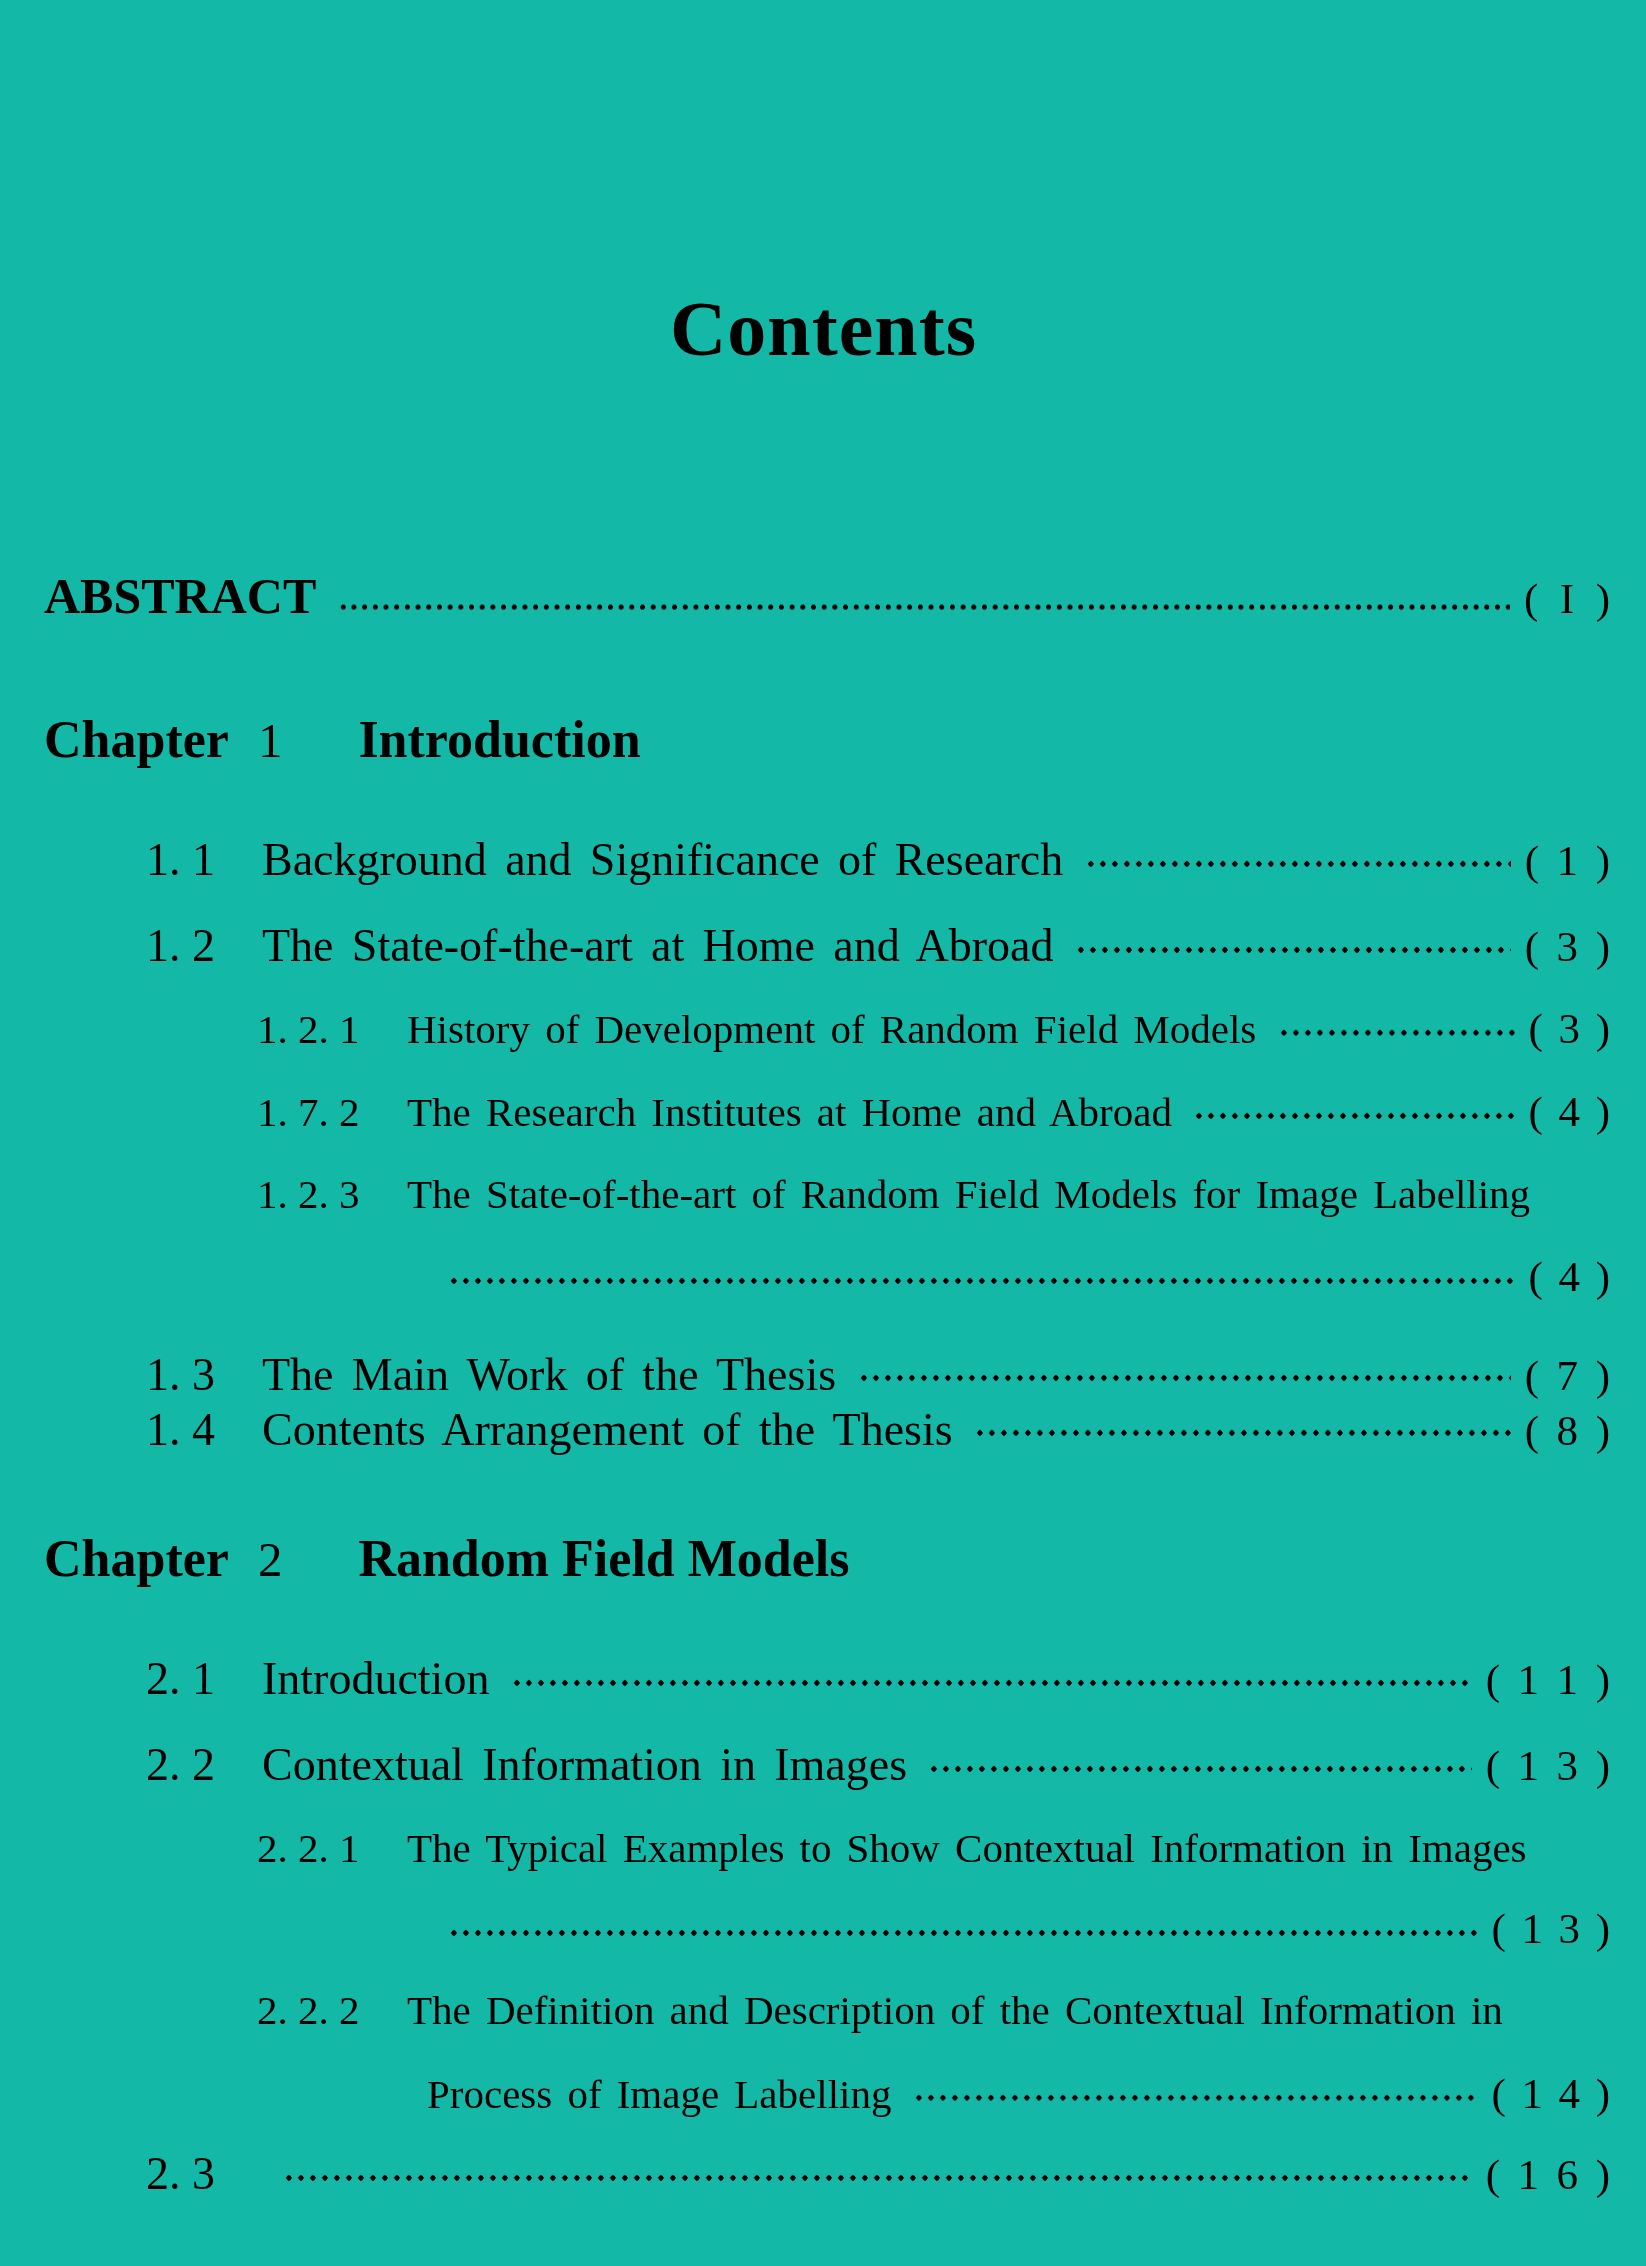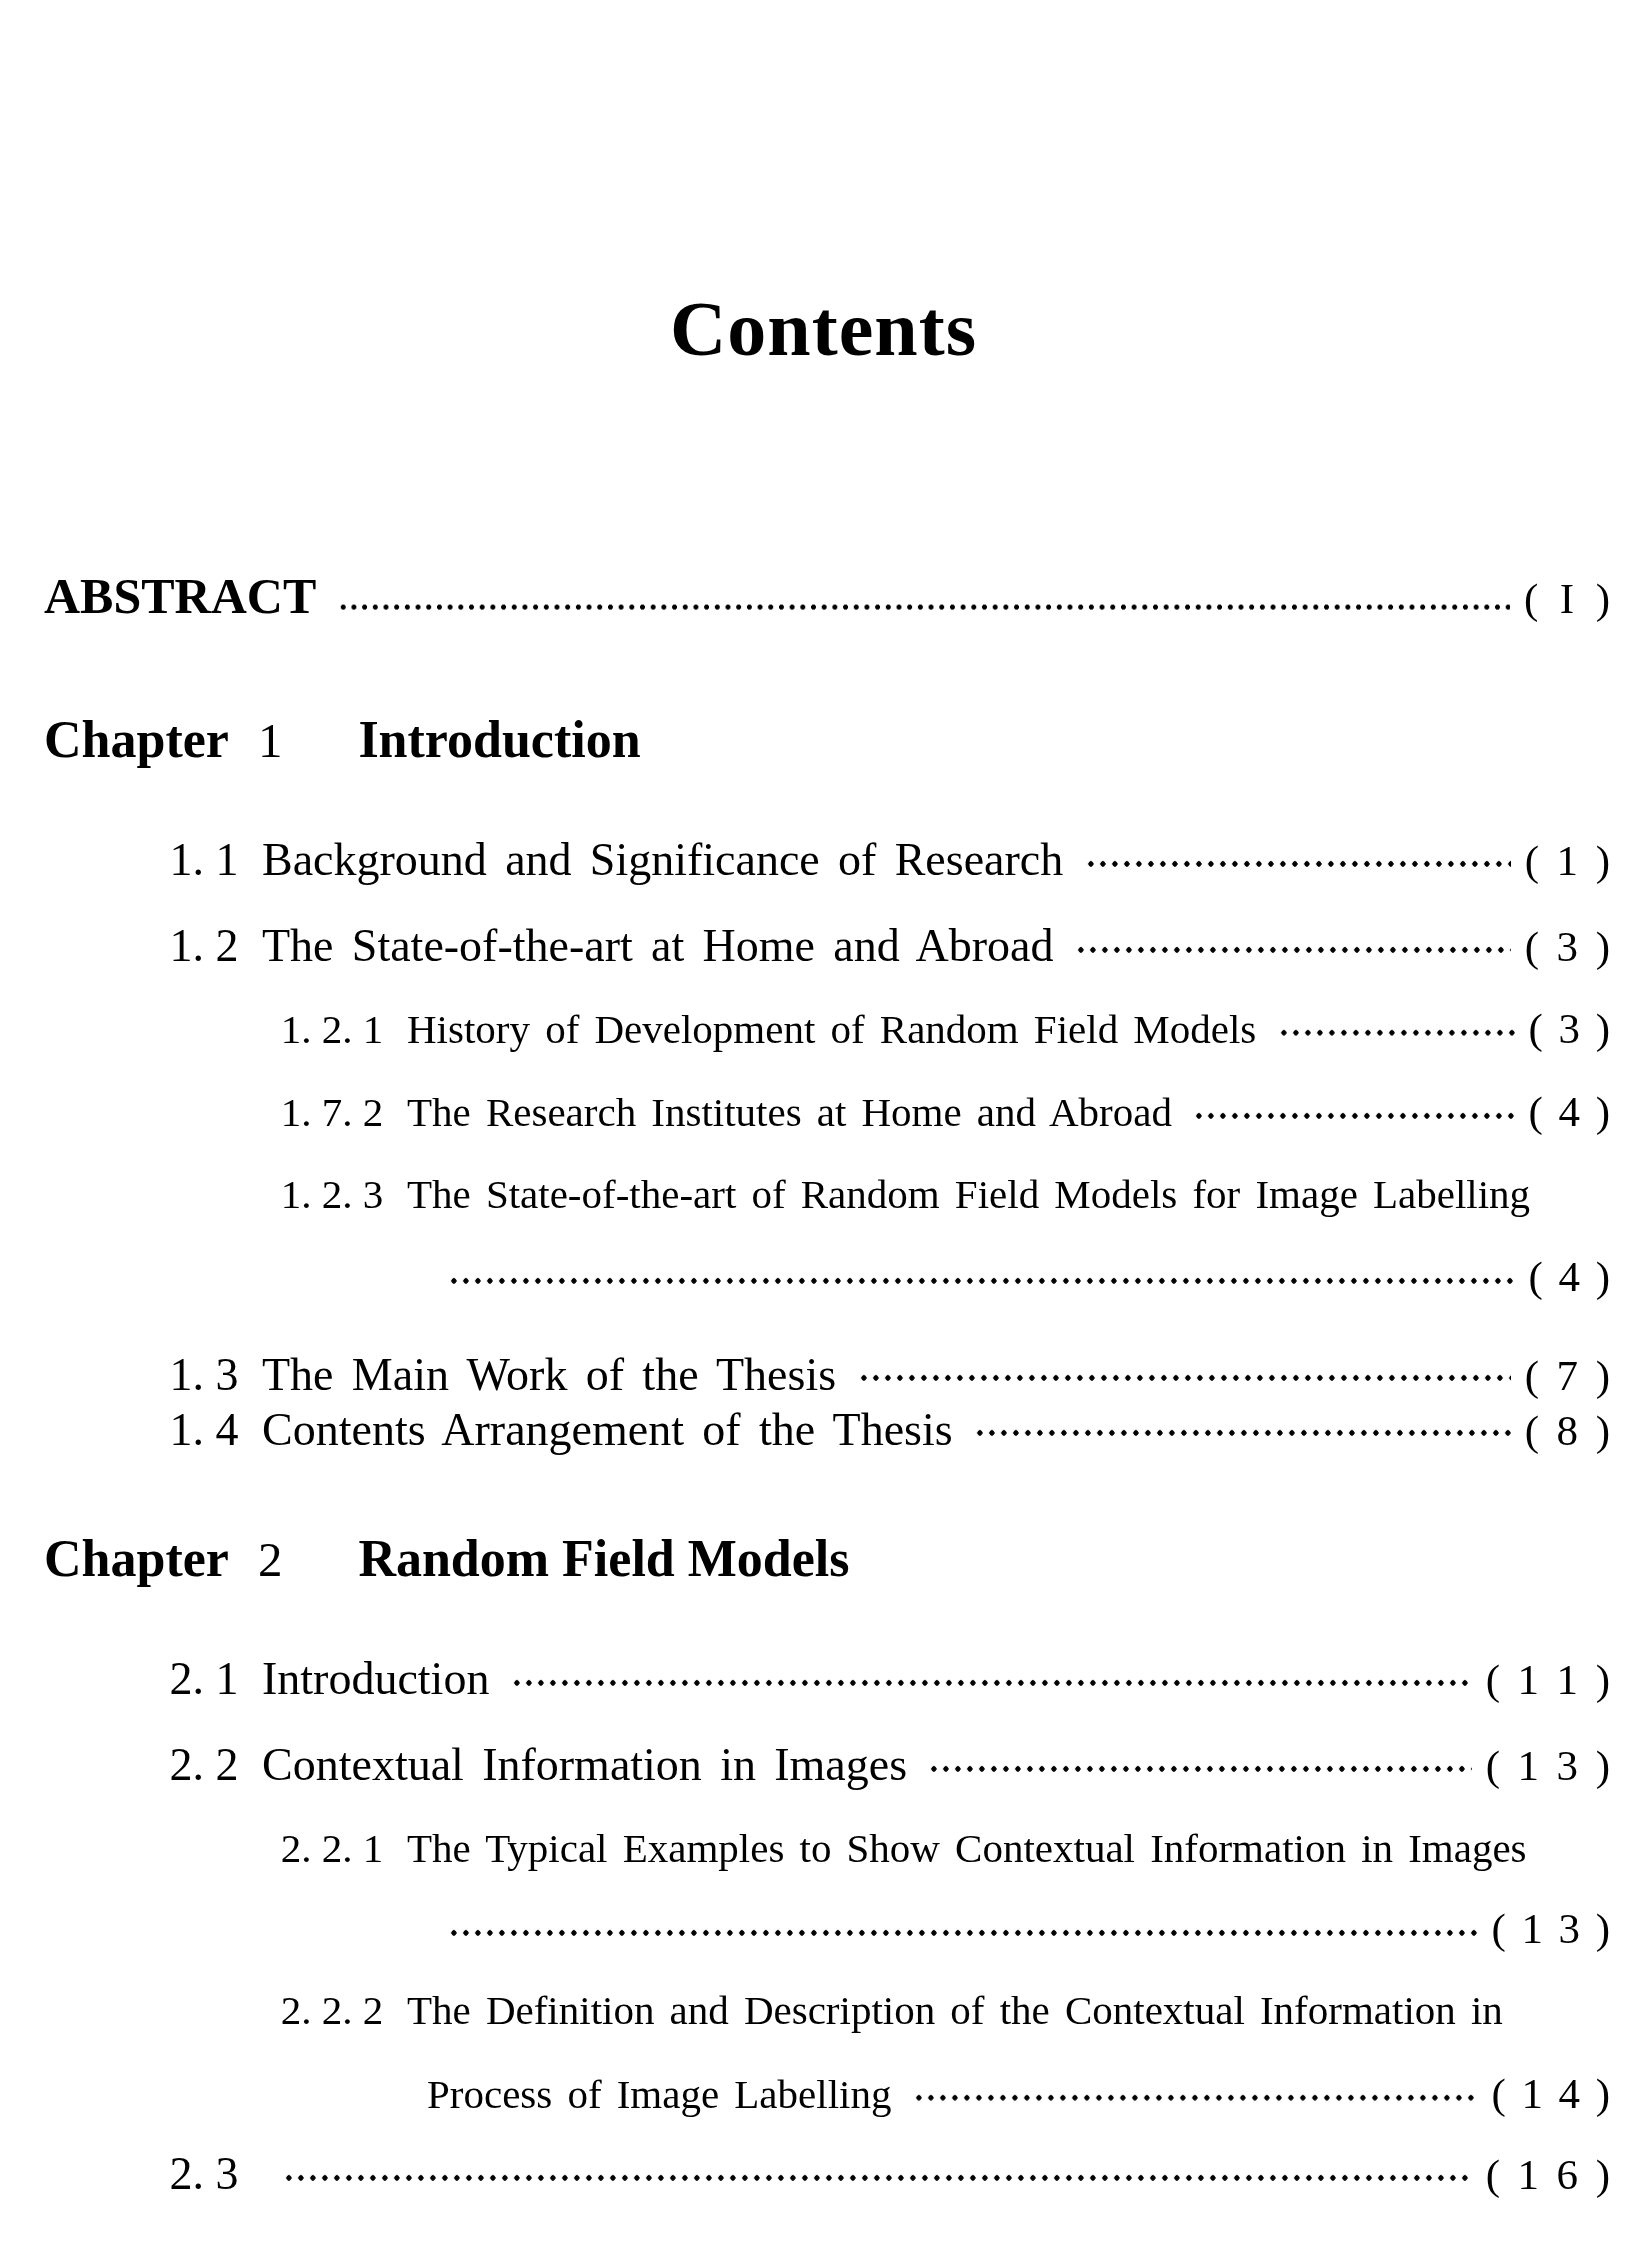--- a/index.html
+++ b/index.html
@@ -1,41 +1,40 @@
 <!DOCTYPE html>
 <html><head>
 <meta charset="utf-8">
 <style>
   html,body { margin:0; padding:0; background:#888; }
   .page {
     position: relative;
     width: 1647px;
     height: 2267px;
     margin: 0 auto;
-    background: #ffffff;
+    background: #14b8a6;
     color: #000;
     font-family: "Liberation Serif", serif;
     overflow: hidden;
   }
   .doc-title {
     margin: 0;
     padding-top: 286px;
     text-align: center;
     font-size: 78px;
     font-weight: bold;
     letter-spacing: 1px;
     line-height: 1.1;
   }
   .row {
     display: flex;
     align-items: baseline;
     padding-right: 37px;
     line-height: 1.2;
     white-space: nowrap;
-    text-align: center;
   }
   
   .row-abstract { padding-left: 44px; font-size: 50px; font-weight: bold; }
   .row-abstract .page-num { font-weight: normal; }
   
   .row-chapter { padding-left: 44px; font-size: 52px; font-weight: bold; }
   .ch-digit { font-weight: normal; font-size: 49px; margin-left: 29px; }
   .ch-title { margin-left: 76px; }
   
   .row-section { padding-left: 146px; font-size: 46px; word-spacing: 6.8px; }

